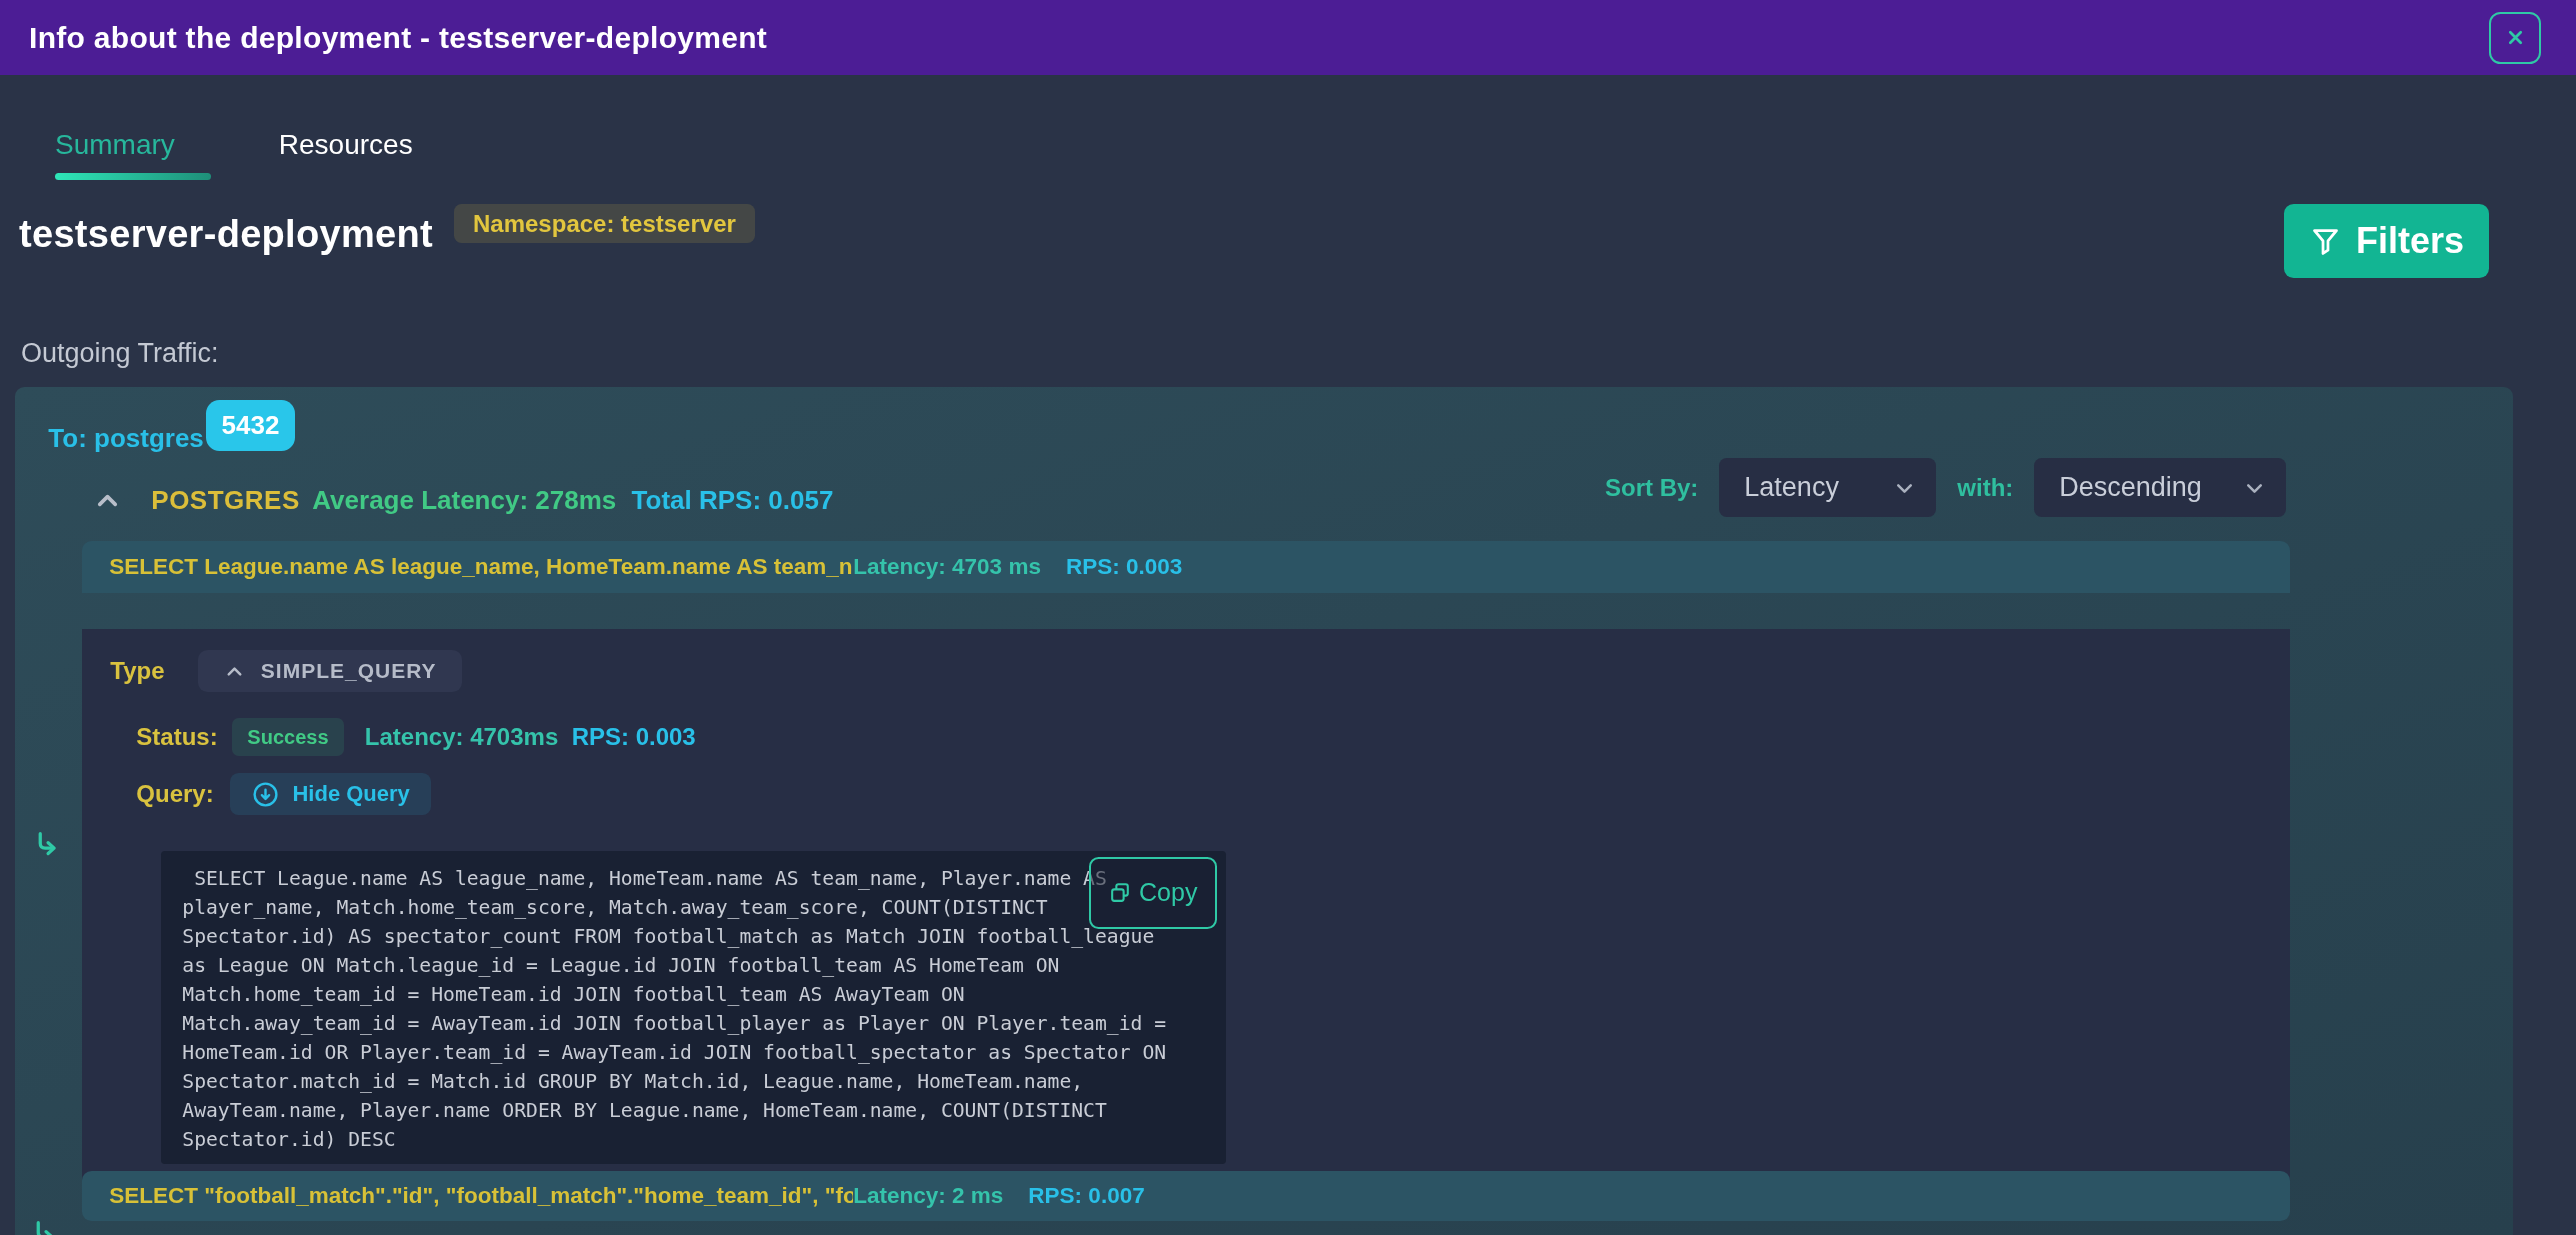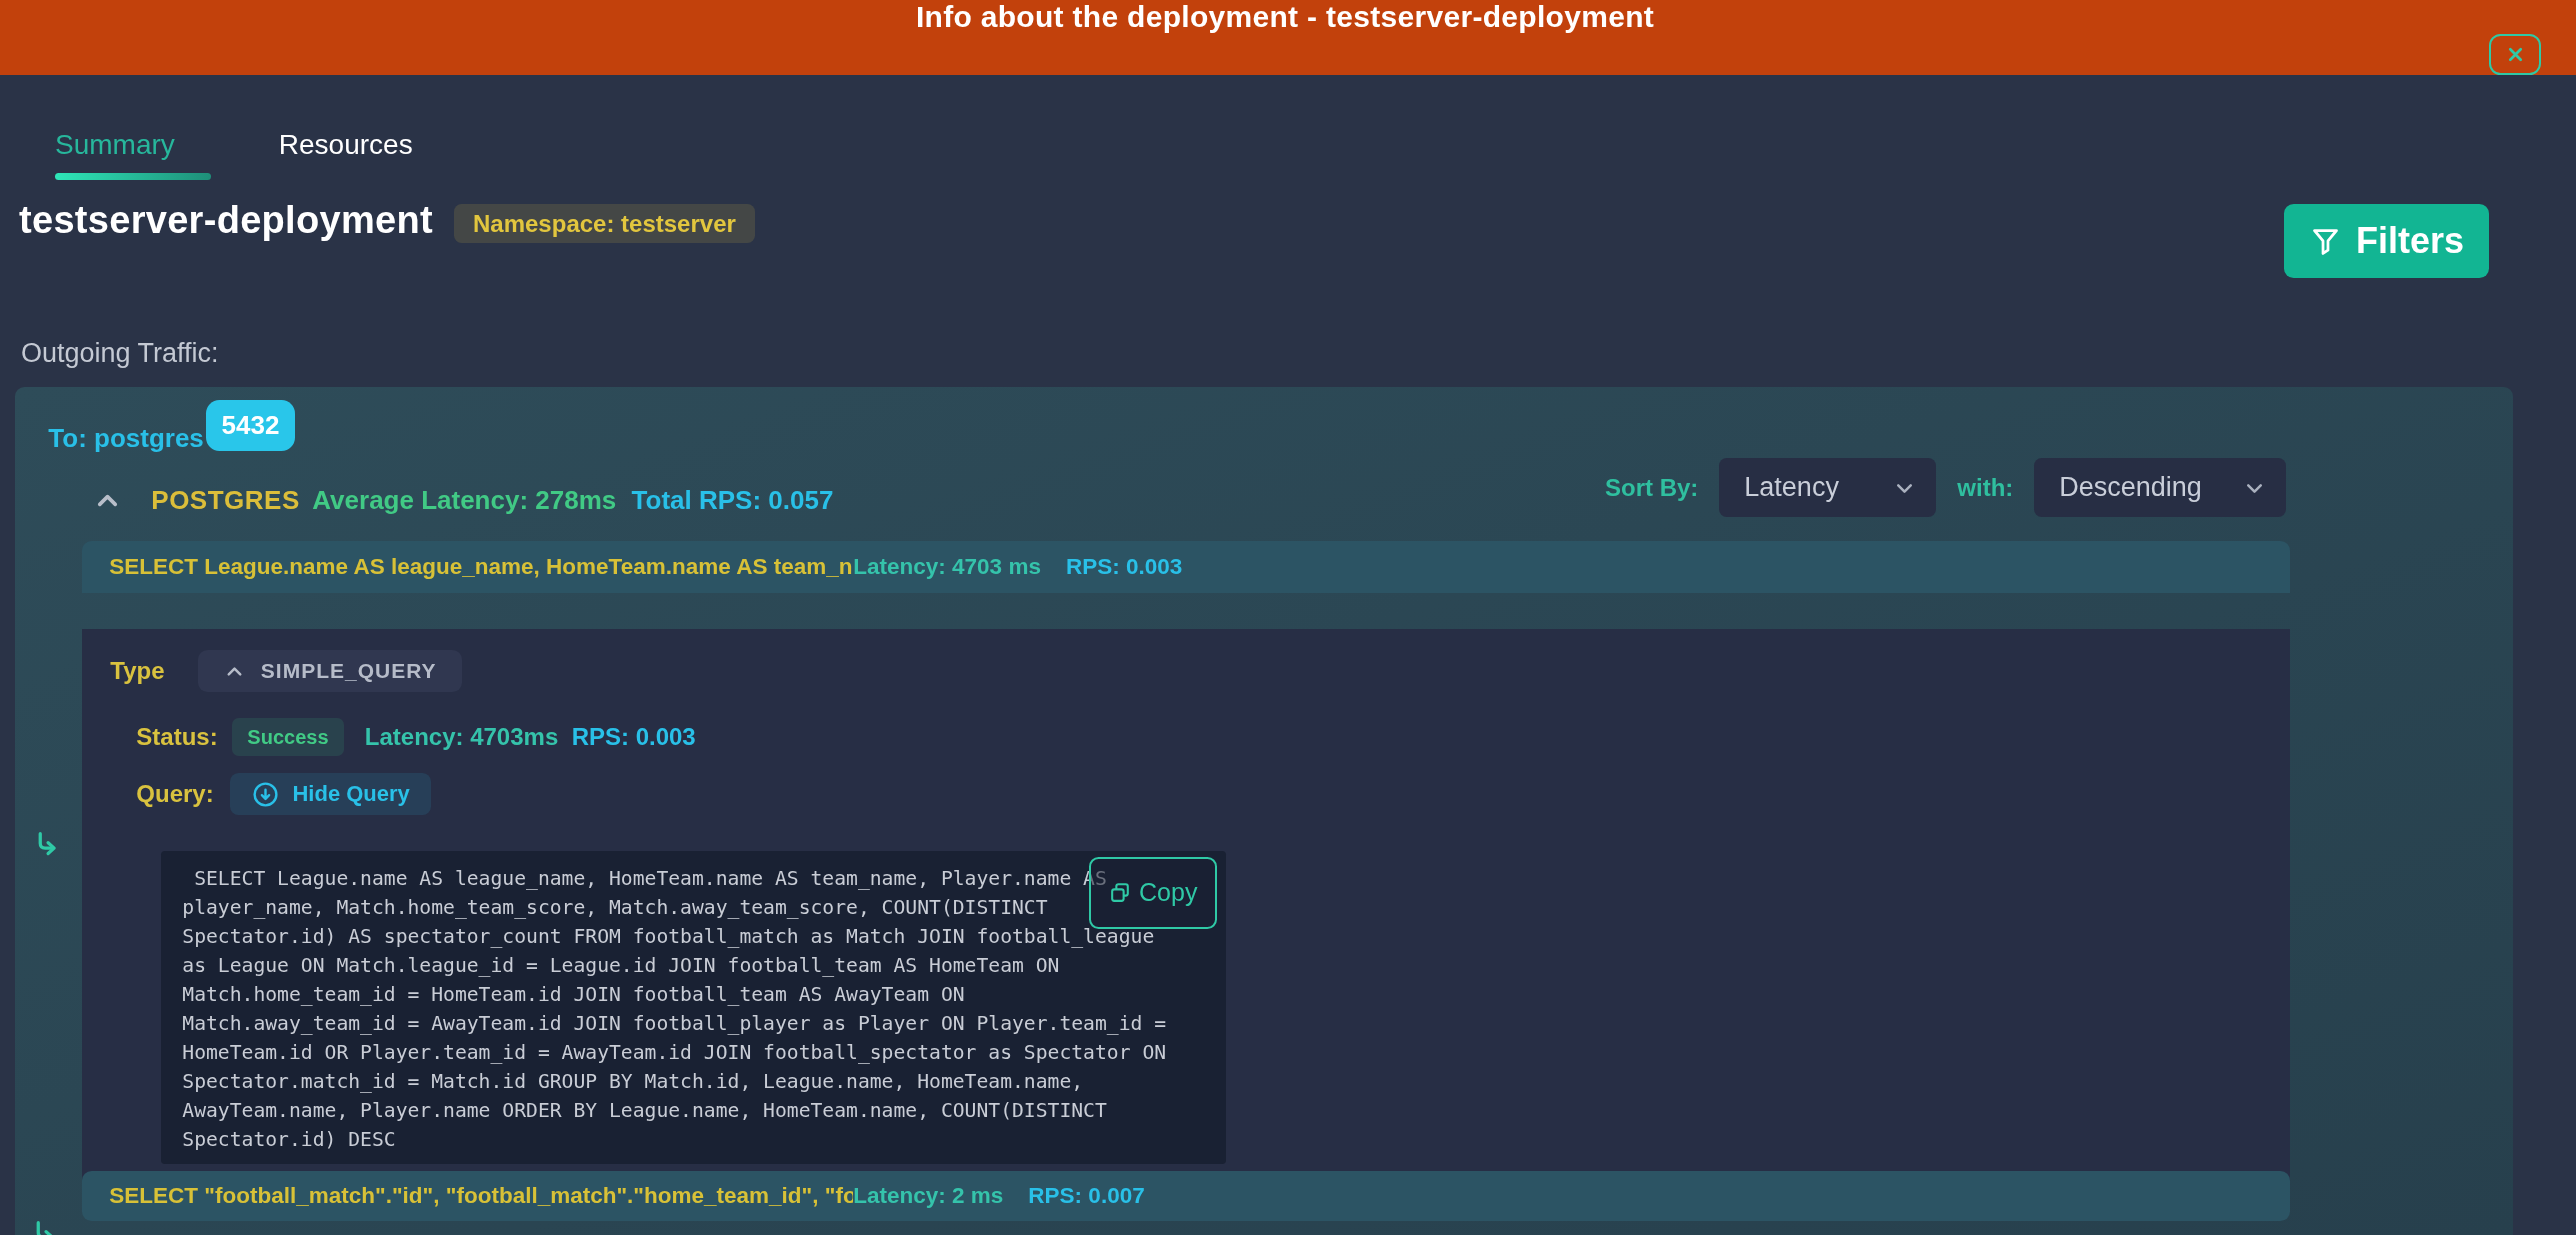--- a/index.html
+++ b/index.html
@@ -5,40 +5,40 @@
   * { margin:0; padding:0; box-sizing:border-box; }
   html,body { background:#1c2536; }
   .app {
     position:relative; width:2576px; height:1235px; overflow:hidden;
     background:#2a3347; font-family:"Liberation Sans", sans-serif;
   }
 
   
   .titlebar {
     position:absolute; top:0; left:0; width:100%; height:75px;
-    background:#c2410c; display:flex; align-items:center; padding:0 35px 0 29px;flex-direction:column;
+    background:#4c1d95; display:flex; align-items:center; padding:0 35px 0 29px;
   }
   .titlebar h1 { color:#ffffff; font-size:30px; font-weight:700; letter-spacing:0.3px; }
   .close-btn {
     margin-left:auto; width:52px; height:52px; background:transparent;
     border:2.9px solid #2fc9a6; border-radius:11.5px; cursor:pointer;
     display:flex; align-items:center; justify-content:center;
   }
 
   
   .tabs { position:absolute; top:129px; left:55px; display:flex; gap:68px; }
   .tab { font-size:28px; color:#ffffff; font-weight:500; padding-bottom:19px; position:relative; cursor:pointer; }
   .tab.active { color:#27b79c; padding-right:36px; }
   .tab.active::after {
     content:""; position:absolute; left:0; right:0; bottom:0; height:6.7px; border-radius:3.8px;
     background:linear-gradient(90deg,#2ee6b8,#1e8f79);
   }
 
   
-  .page-title { position:absolute; left:19px; top:199px; color:#ffffff; font-size:38px; font-weight:700; letter-spacing:0.3px; }
+  .page-title { position:absolute; left:19px; top:213px; color:#ffffff; font-size:38px; font-weight:700; letter-spacing:0.3px; }
   .ns-badge {
     position:absolute; left:454px; top:204px; height:39px; display:flex; align-items:center;
     background:rgba(226,198,62,0.14); color:#e2c63e; font-size:24px; font-weight:700;
     padding:0 19px; border-radius:7.7px;
   }
   .head-actions { position:absolute; top:204px; right:87px; display:flex; gap:41px; }
   .teal-btn {
     height:74px; background:#12b593; border:none; border-radius:9.6px; cursor:pointer;
     color:#ffffff; font-family:"Liberation Sans", sans-serif; font-size:36px; font-weight:600;
     display:flex; align-items:center; gap:14.4px; padding:0 25px;

